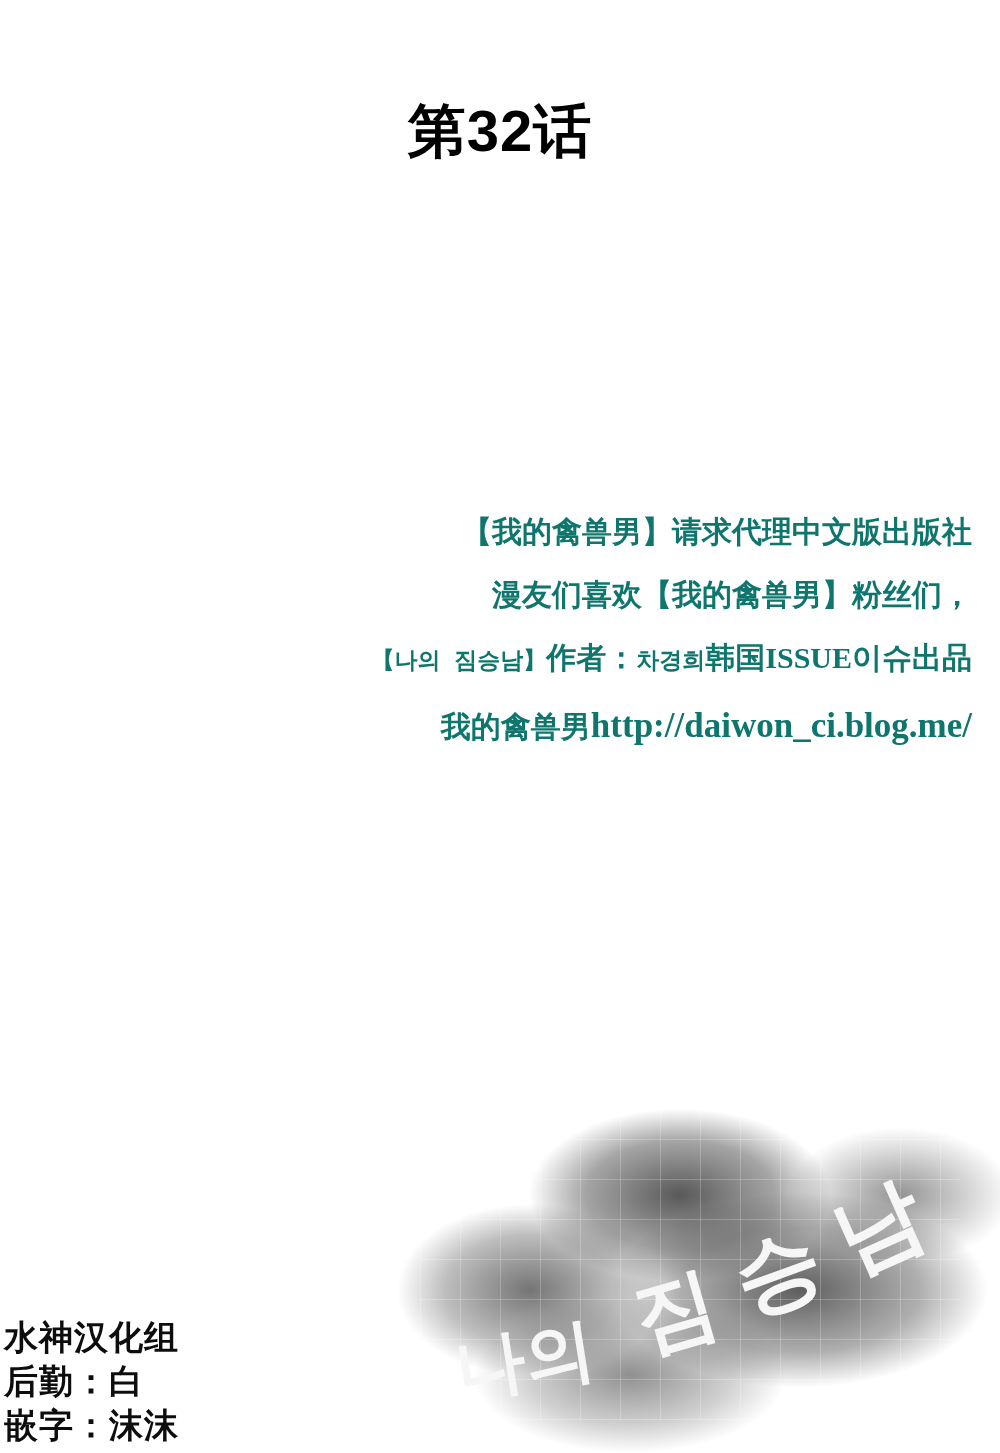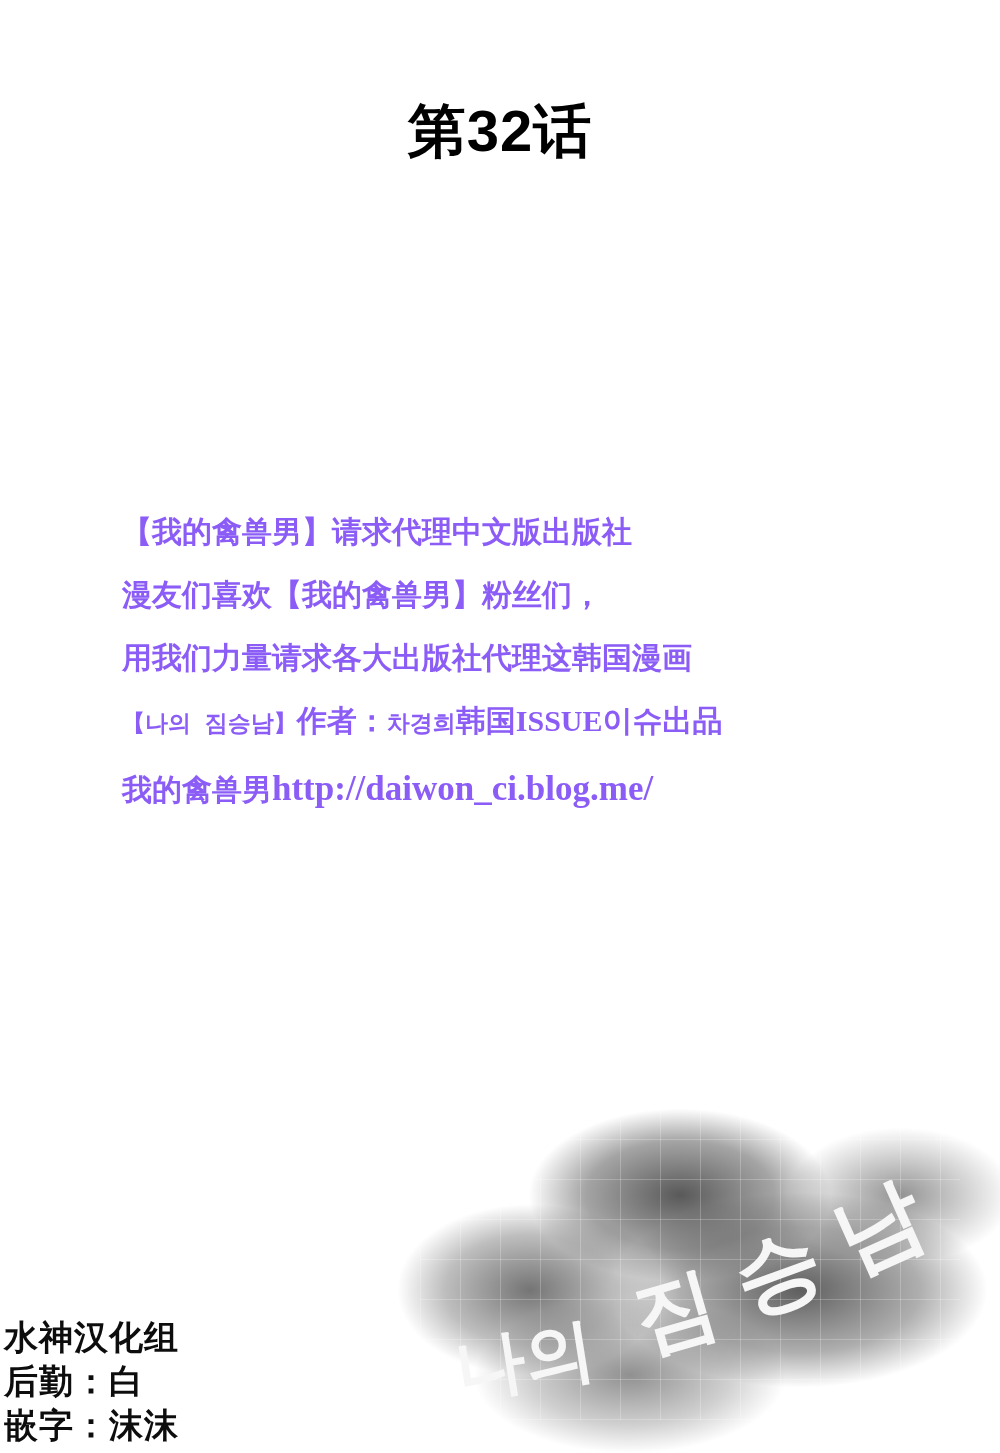--- a/index.html
+++ b/index.html
@@ -34,22 +34,23 @@
     position: absolute;
     top: 500px;
     left: 122px;
     width: 850px;
   }
   .notice-line {
     font-family: "Liberation Serif", serif;
     font-weight: bold;
     font-size: 30px;
     line-height: 63px;
-    color: #8b5cf6;
+    color: #0f766e;
     white-space: nowrap;
+    text-align: right;
   }
   .notice-line .kr {
     font-family: Liberation Mono, monospace;
     font-weight: bold;
     font-size: 23px;
   }
   .notice-line .url {
     font-family: "Liberation Serif", serif;
     font-weight: bold;
     font-size: 35px;
@@ -146,21 +147,20 @@
 </head>
 <body>
 
 <div class="page">
 
   <div class="chapter-title">第32话</div>
 
   <div class="notice-block">
     <div class="notice-line">【我的禽兽男】请求代理中文版出版社</div>
     <div class="notice-line">漫友们喜欢【我的禽兽男】粉丝们，</div>
-    <div class="notice-line">用我们力量请求各大出版社代理这韩国漫画</div>
     <div class="notice-line">
       <span class="kr">【나의 짐승남】</span><span>作者：</span><span class="kr">차경희</span><span>韩国ISSUE이슈出品</span>
     </div>
     <div class="notice-line">
       <span>我的禽兽男</span><span class="url">http://daiwon_ci.blog.me/</span>
     </div>
   </div>
 
   <div class="credits">
     <div class="credits-line">水神汉化组</div>

